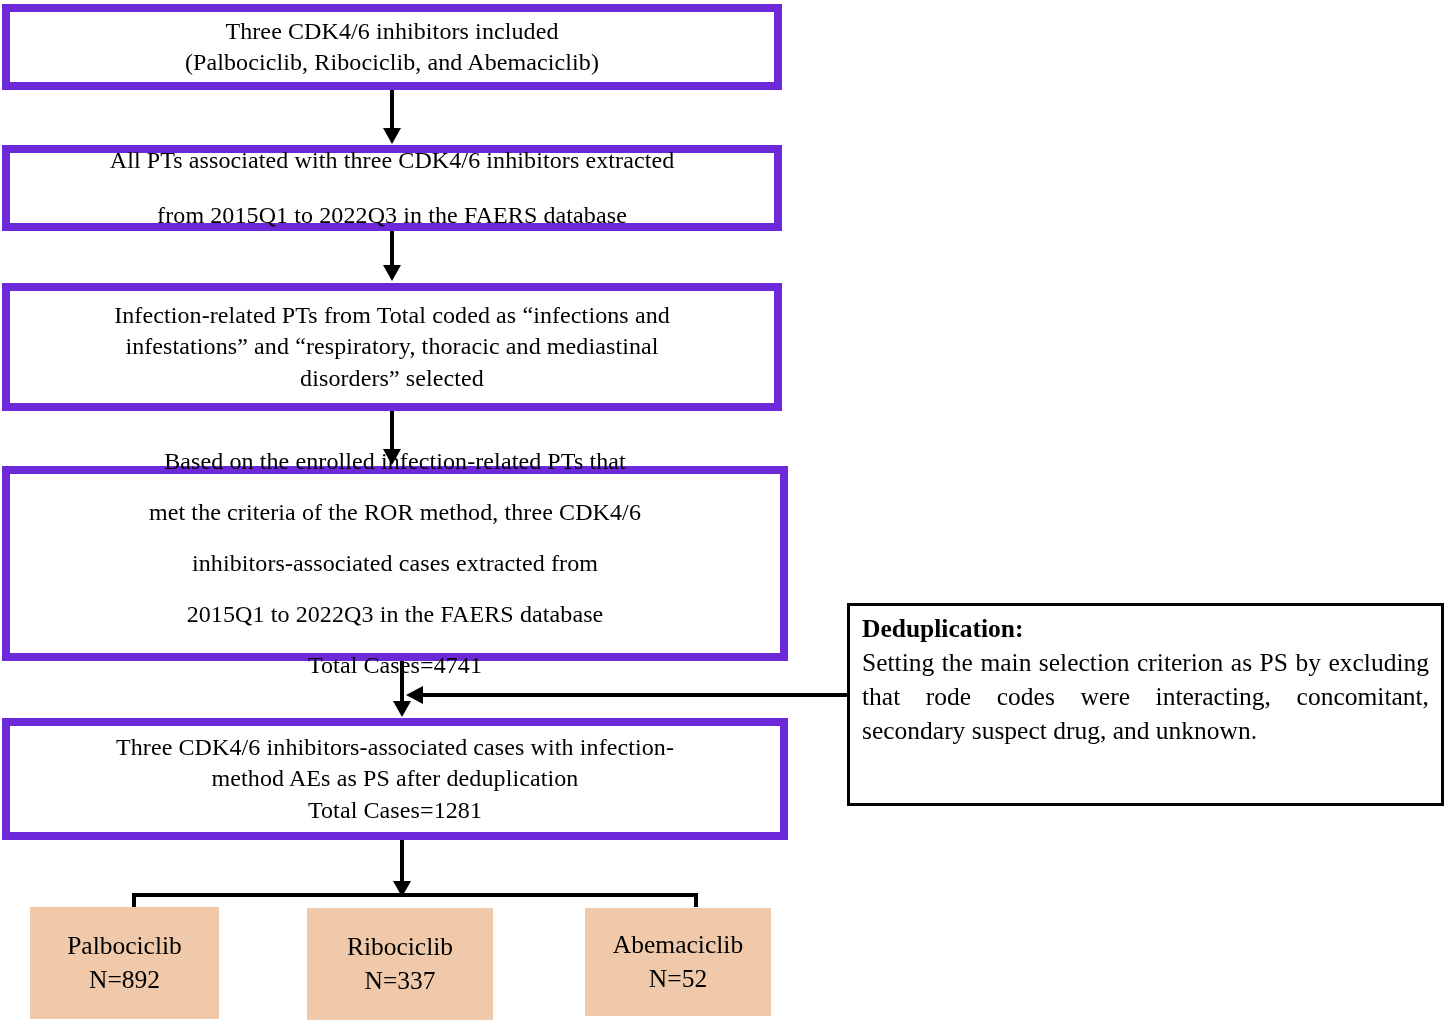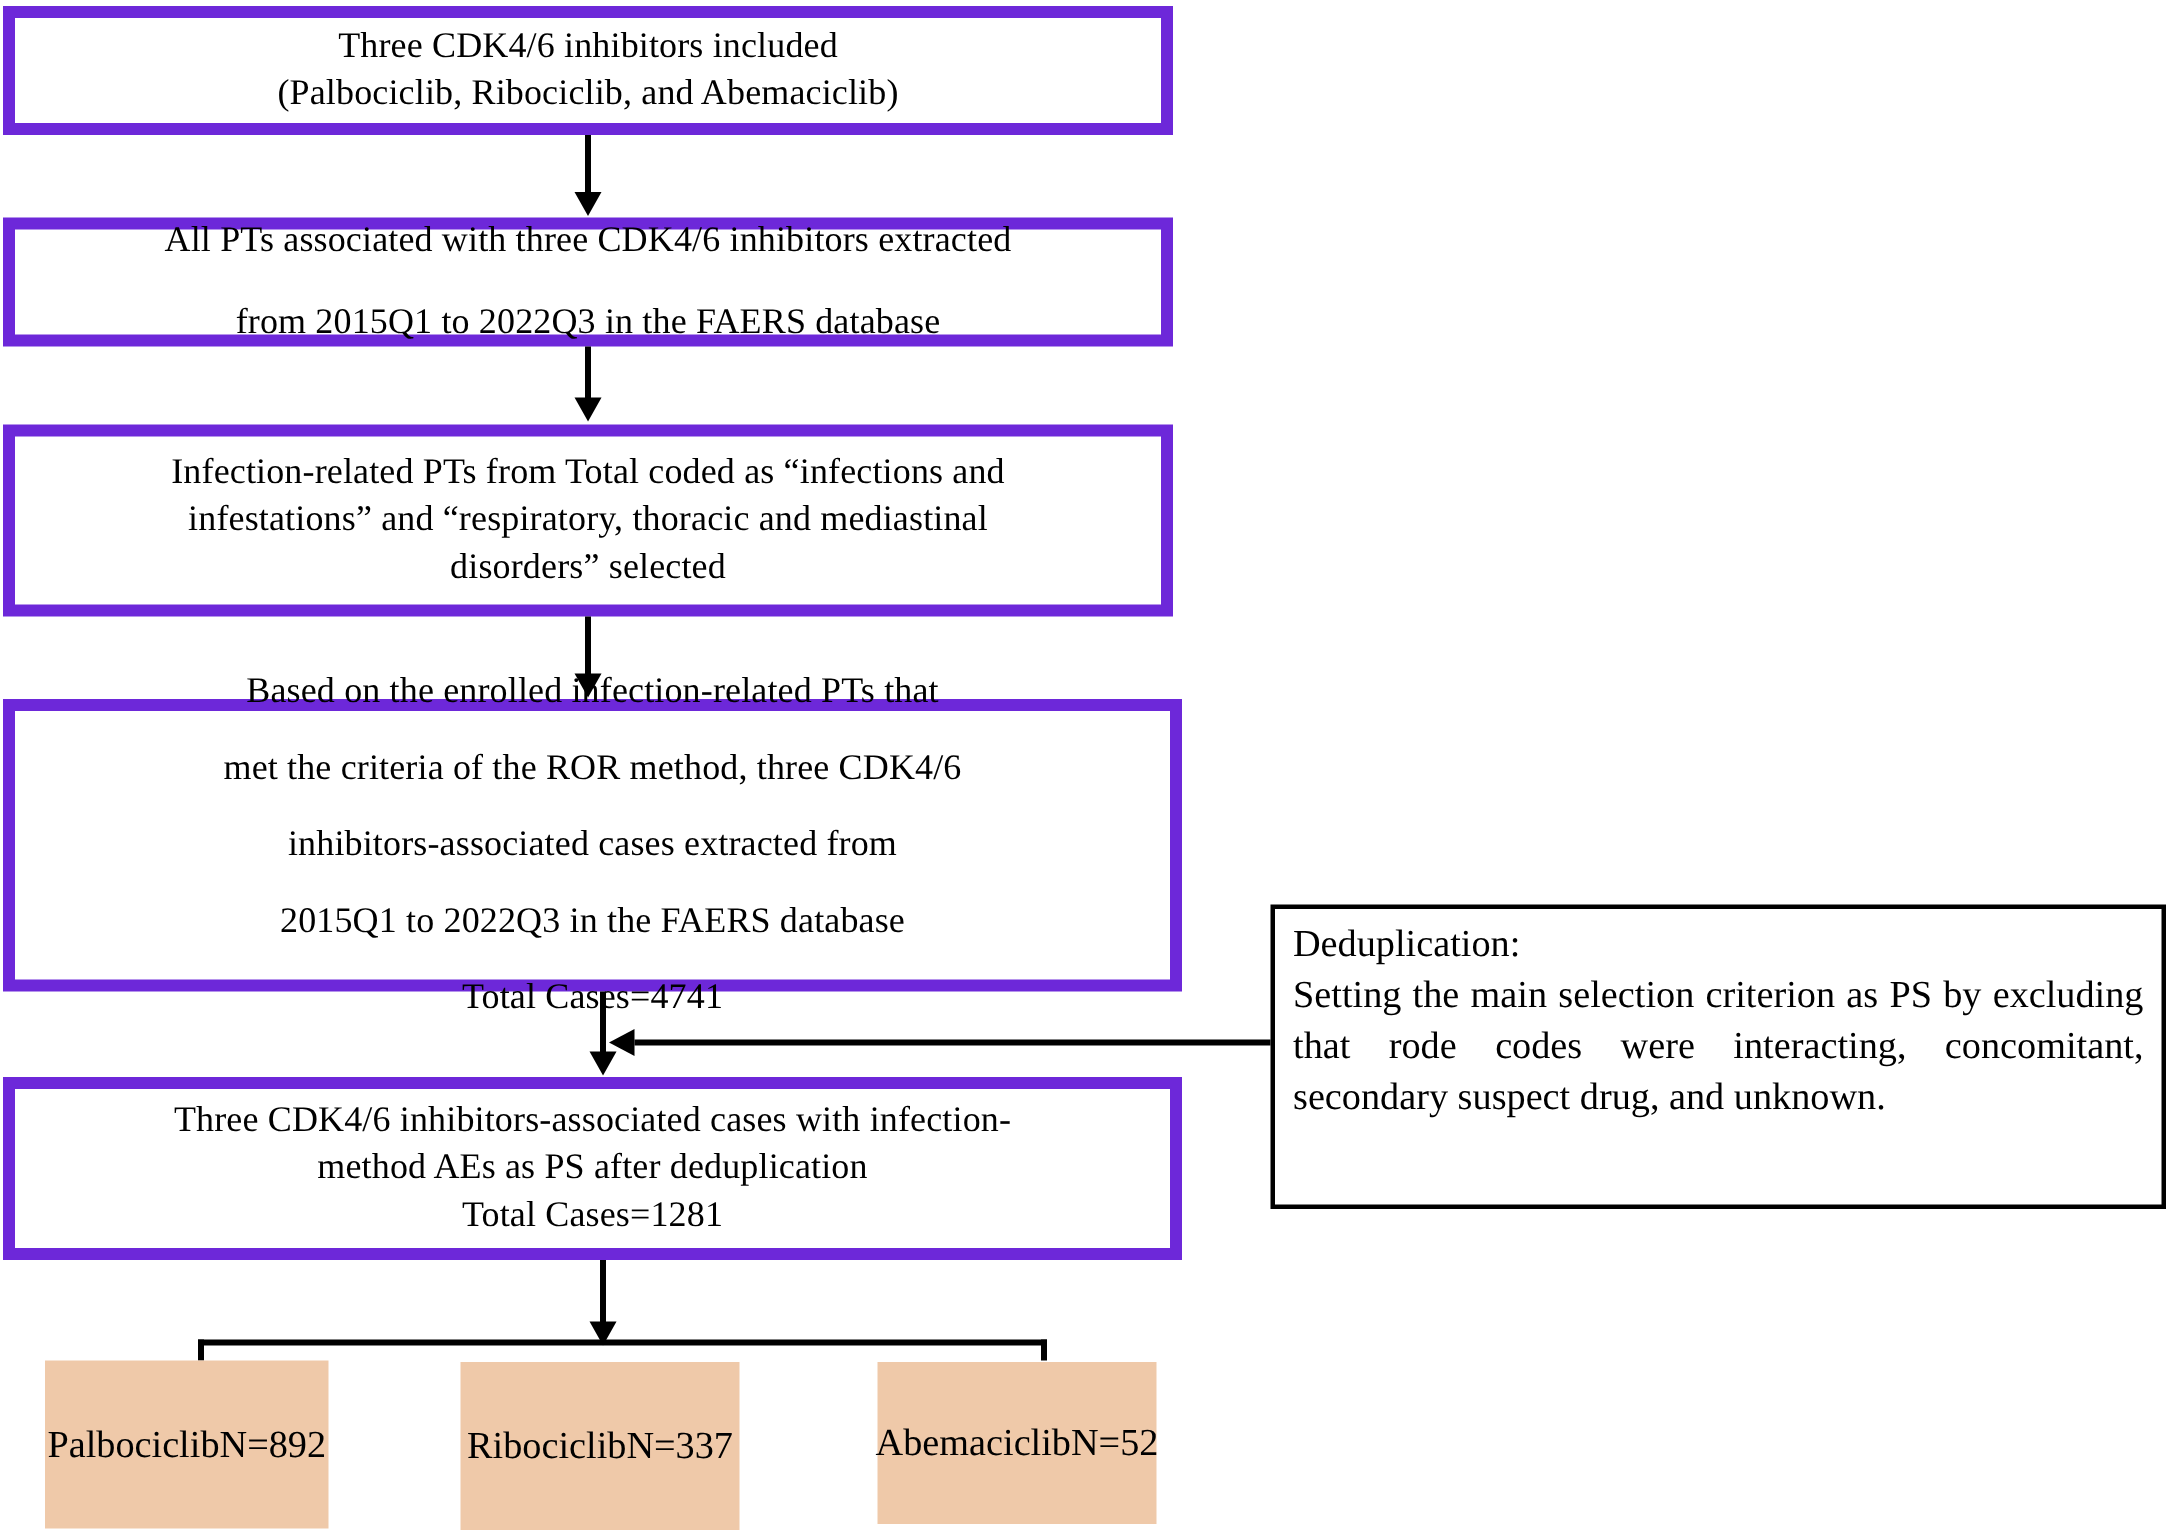--- a/index.html
+++ b/index.html
@@ -59,36 +59,36 @@
     box-sizing: border-box;
     border: 3px solid #000000;
     background: #ffffff;
     padding: 6px 12px 4px 12px;
     font-size: 25.5px;
     line-height: 1.33;
     text-align: justify;
     text-align-last: left;
   }
   #box-dedup-note .note-title {
-    font-weight: normal;
+    font-weight: bold;
     display: block;
     text-align: left;
   }
   #box-dedup-note .note-body {
     display: block;
     text-align: justify;
   }
 
   
   .leaf {
     position: absolute;
     box-sizing: border-box;
     background: #EFC9A9;
     display: flex;
-    flex-direction: row;
+    flex-direction: column;
     align-items: center;
     justify-content: center;
     text-align: center;
     font-size: 25.5px;
     line-height: 1.34;
   }
   #leaf-palbociclib { left: 30px;  top: 907px; width: 189px; height: 112px; }
   #leaf-ribociclib  { left: 307px; top: 908px; width: 186px; height: 112px; }
   #leaf-abemaciclib { left: 585px; top: 908px; width: 186px; height: 108px; }
 

